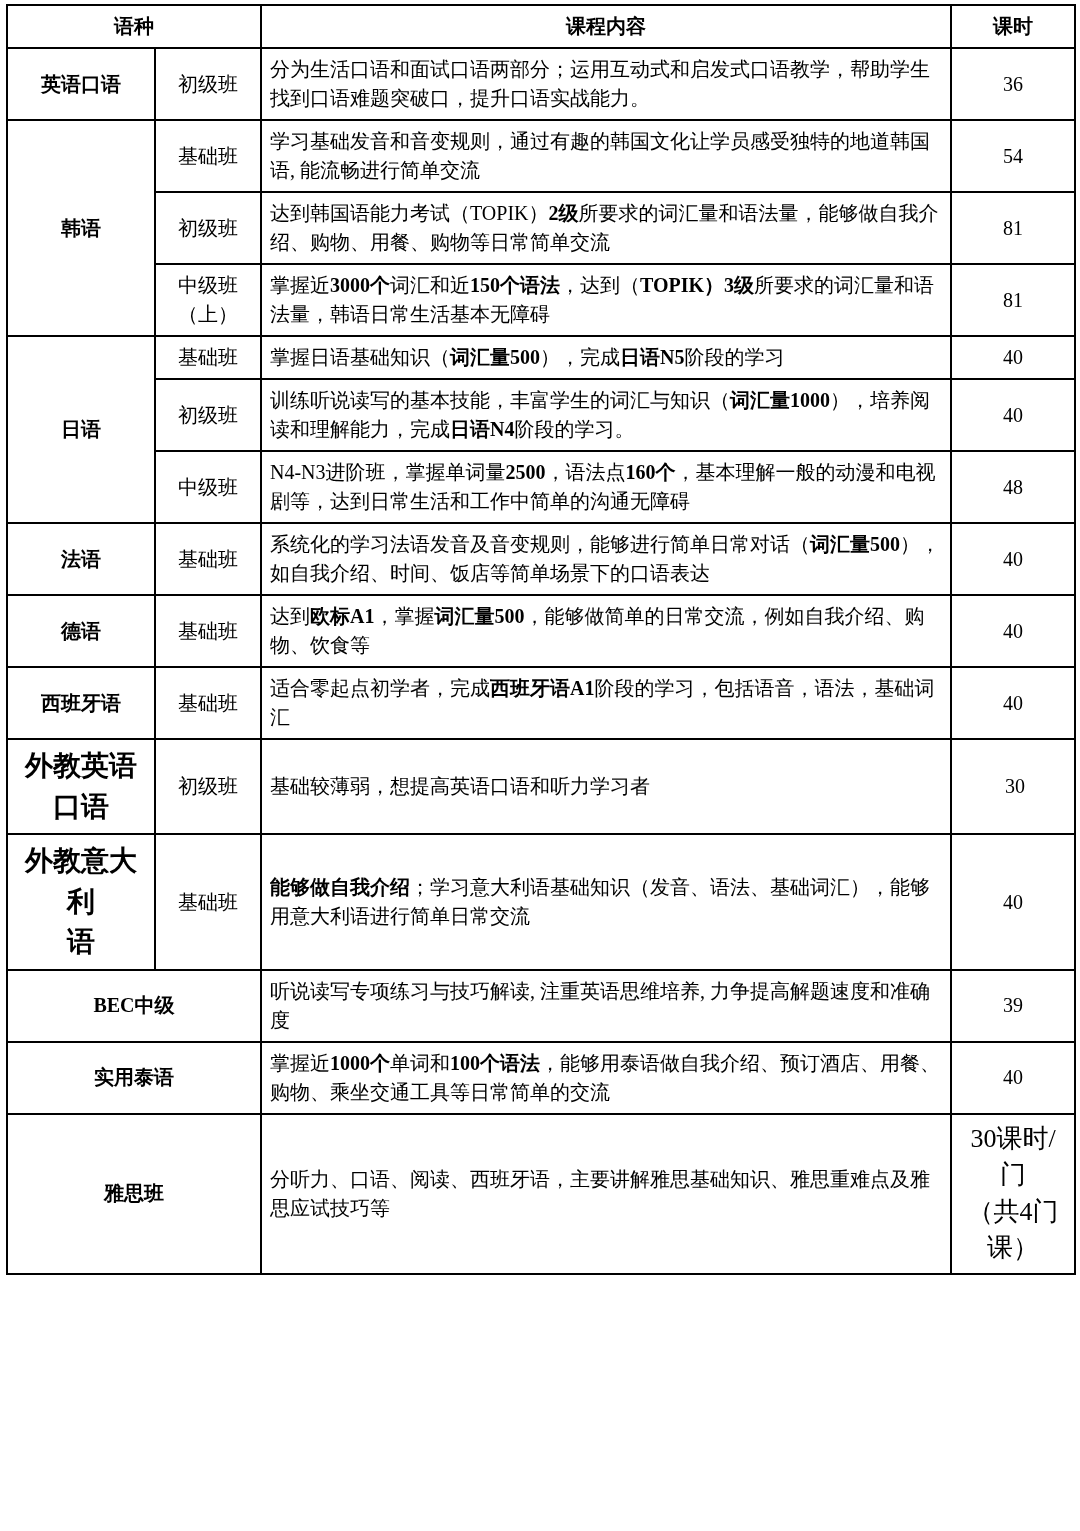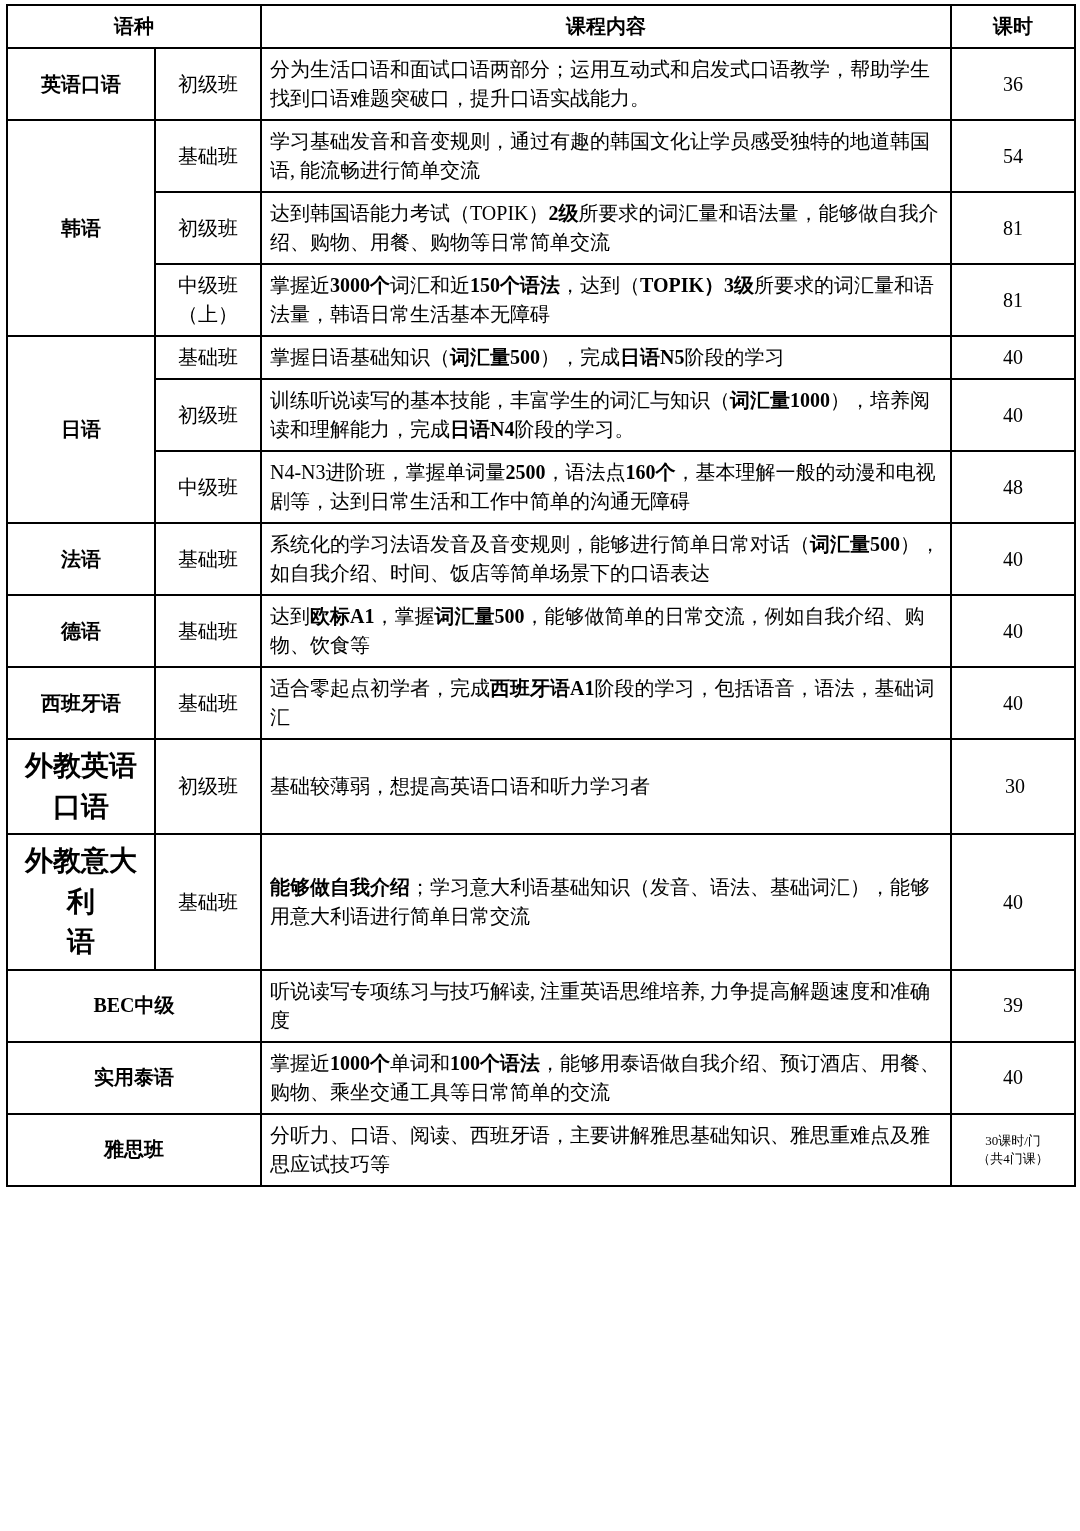--- a/index.html
+++ b/index.html
@@ -62,21 +62,21 @@
   td.desc {
     text-align: left;
     font-size: 20.5px;
     letter-spacing: 0px;
   }
   td.hours {
     text-align: center;
     font-size: 21px;
   }
   td.hours.multi {
-    font-size: 13px;
+    font-size: 26px;
     line-height: 1.4;
   }
   .center-span {
     text-align: center;
     font-weight: bold;
     font-size: 23px;
   }
 </style>
 </head>
 <body>

